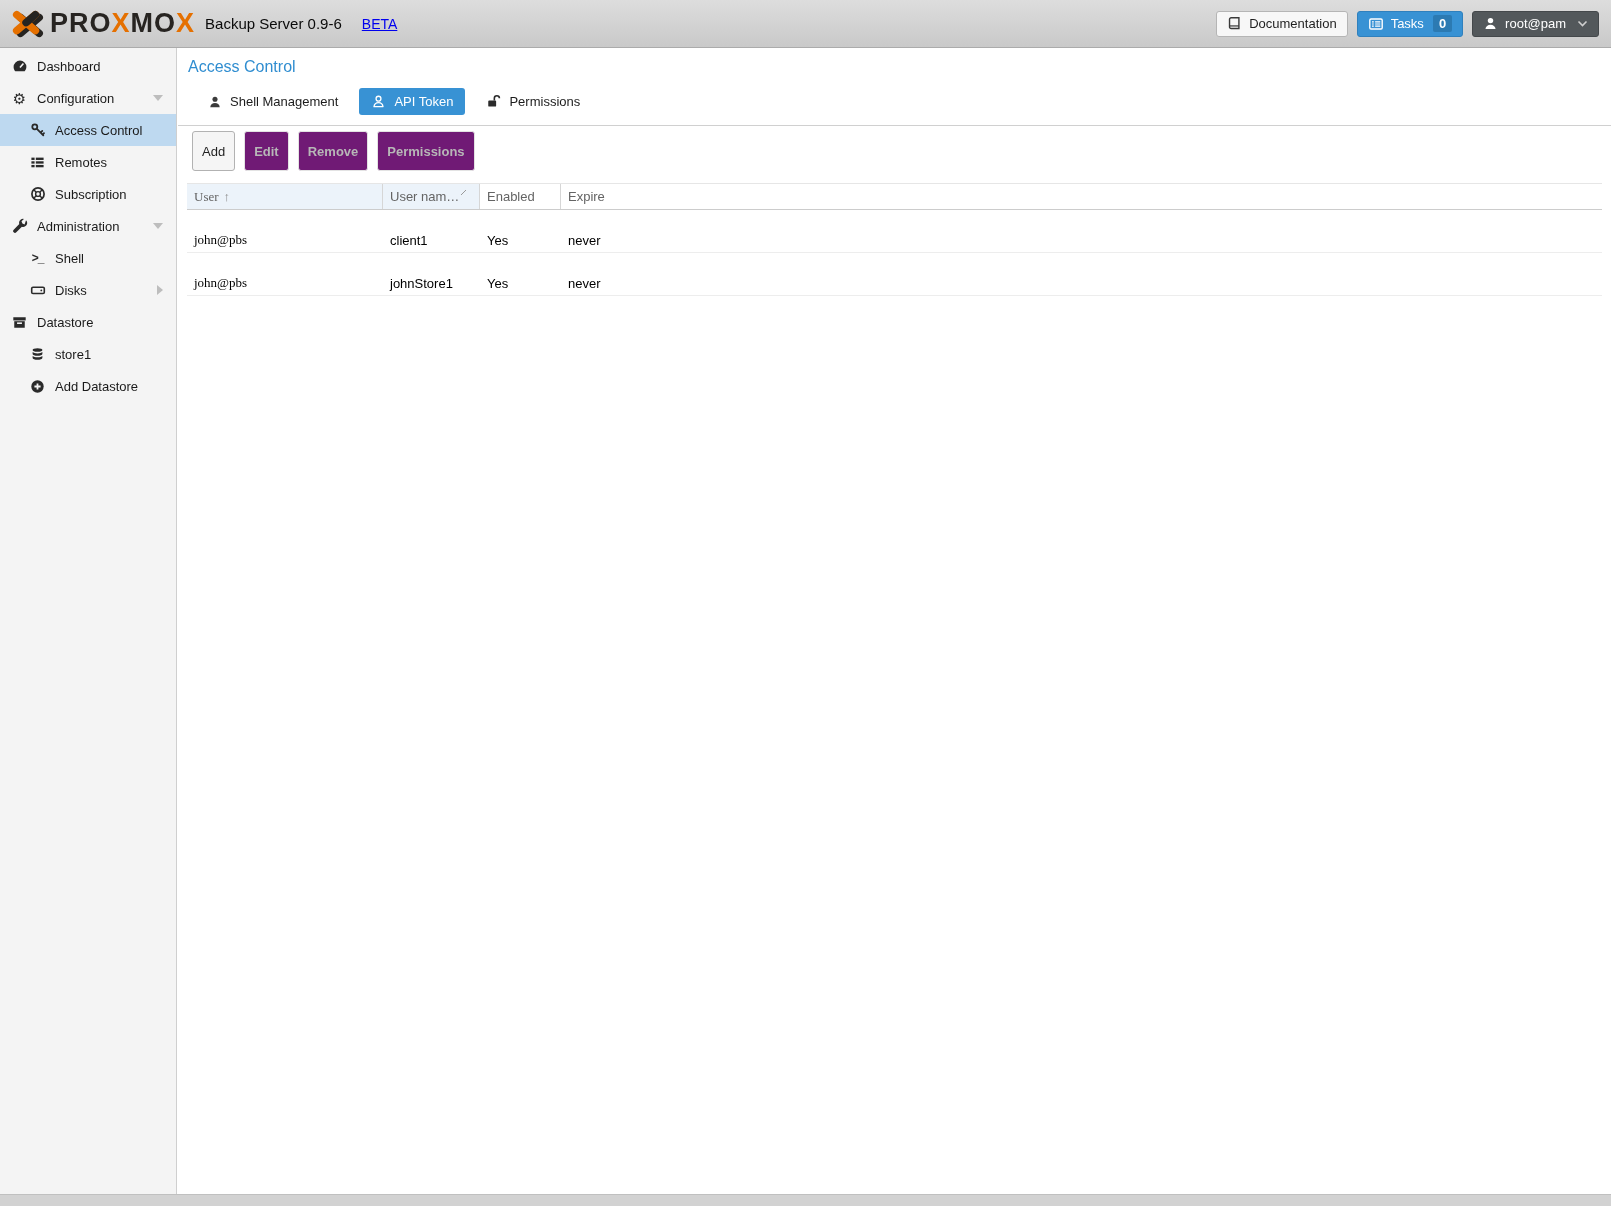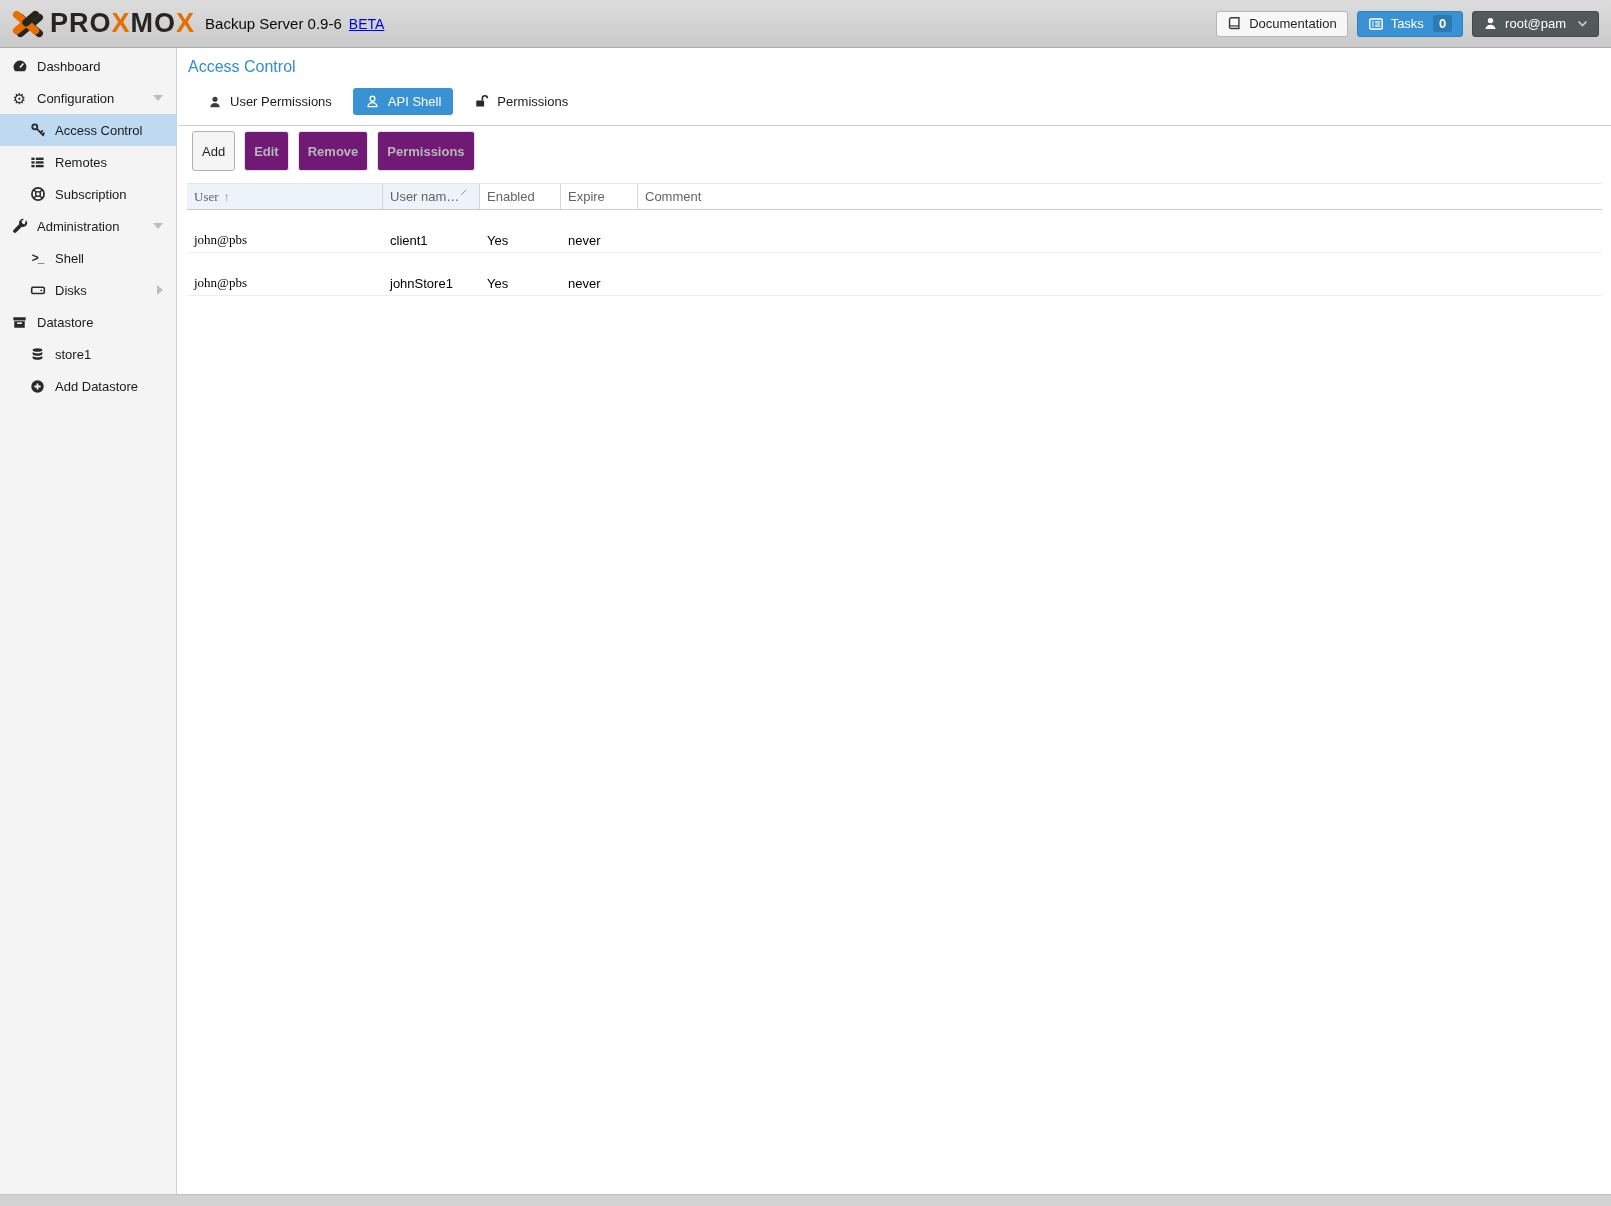--- a/index.html
+++ b/index.html
@@ -19,21 +19,21 @@
     background: linear-gradient(180deg,#dddddd,#c9c9c9);
     border-bottom: 1px solid #ababab;
     display: flex; align-items: center;
     padding: 0 12px 0 10px;
   }
   .logo { display:flex; align-items:center; }
   .logo-mark { width:34px; height:30px; margin-right:6px; }
   .logo-text { font-size:27px; font-weight:bold; letter-spacing:1px; color:#272421; line-height:1; }
   .logo-text .accent { color:#e57000; }
   .app-title { font-size:15px; color:#0a0a0a; margin-left:10px; }
-  .beta-link { font-size:14px; color:#0000ee; text-decoration:underline; margin-left:7px; cursor:pointer; }
+  .beta-link { font-size:14px; color:#0000ee; text-decoration:underline; margin-left:20px; cursor:pointer; }
   .topbar .spacer { flex:1; }
 
   .hbtn {
     height:26px; border-radius:3px; display:inline-flex; align-items:center;
     gap:7px; padding:0 10px; font-size:13px; cursor:pointer; margin-left:9px;
     font-family: inherit;
   }
   .hbtn-light { background:#f7f7f7; border:1px solid #b5b5b5; color:#1f1f1f; }
   .hbtn-blue  { background:#3892d4; border:1px solid #2f80bd; color:#fff; }
   .hbtn-dark  { background:#53585b; border:1px solid #44484b; color:#fff; }
@@ -279,30 +279,30 @@
   <h1 class="page-title">Access Control</h1>
 
   <div class="tabs">
     <div class="tab">
       <span>
         <svg width="14" height="14" viewBox="0 0 16 16" fill="#3b3b3b">
           <circle cx="8" cy="4.9" r="2.9"></circle>
           <path d="M2.6 13.9c.3-3 2.5-4.7 5.4-4.7s5.1 1.7 5.4 4.7z"></path>
         </svg>
       </span>
-      <span>User Permissions</span>
+      <span>Shell Management</span>
     </div>
     <div class="tab active">
       <span>
         <svg width="15" height="15" viewBox="0 0 16 16" fill="none" stroke="#ffffff" stroke-width="1.4">
           <circle cx="8" cy="5" r="2.6"></circle>
           <path d="M3.2 13.5c.4-2.8 2.3-4.3 4.8-4.3s4.4 1.5 4.8 4.3z" stroke-linejoin="round"></path>
         </svg>
       </span>
-      <span>API Shell</span>
+      <span>API Token</span>
     </div>
     <div class="tab">
       <span>
         <svg width="15" height="15" viewBox="0 0 16 16">
           <rect x="2.4" y="7" width="8.4" height="6.4" rx="1" fill="#2b2b2b"></rect>
           <path d="M8.9 7V4.6a2.7 2.7 0 0 1 5.4 0" fill="none" stroke="#2b2b2b" stroke-width="1.7"></path>
         </svg>
       </span>
       <span>Permissions</span>
     </div>
@@ -329,23 +329,20 @@
               <line x1="1" y1="6" x2="6" y2="1" stroke="#9a9a9a" stroke-width="1"></line>
             </svg>
         </span>
       </div>
       <div class="hcell w-enabled">
         <span>Enabled</span>
       </div>
       <div class="hcell w-expire">
         <span>Expire</span>
       </div>
-      <div class="hcell w-comment">
-        <span>Comment</span>
-      </div>
     </div>
 
     <div class="grid-row">
       <div class="cell w-user">john@pbs</div>
       <div class="cell w-token">client1</div>
       <div class="cell w-enabled">Yes</div>
       <div class="cell w-expire">never</div>
       <div class="cell w-comment"></div>
     </div>
 

